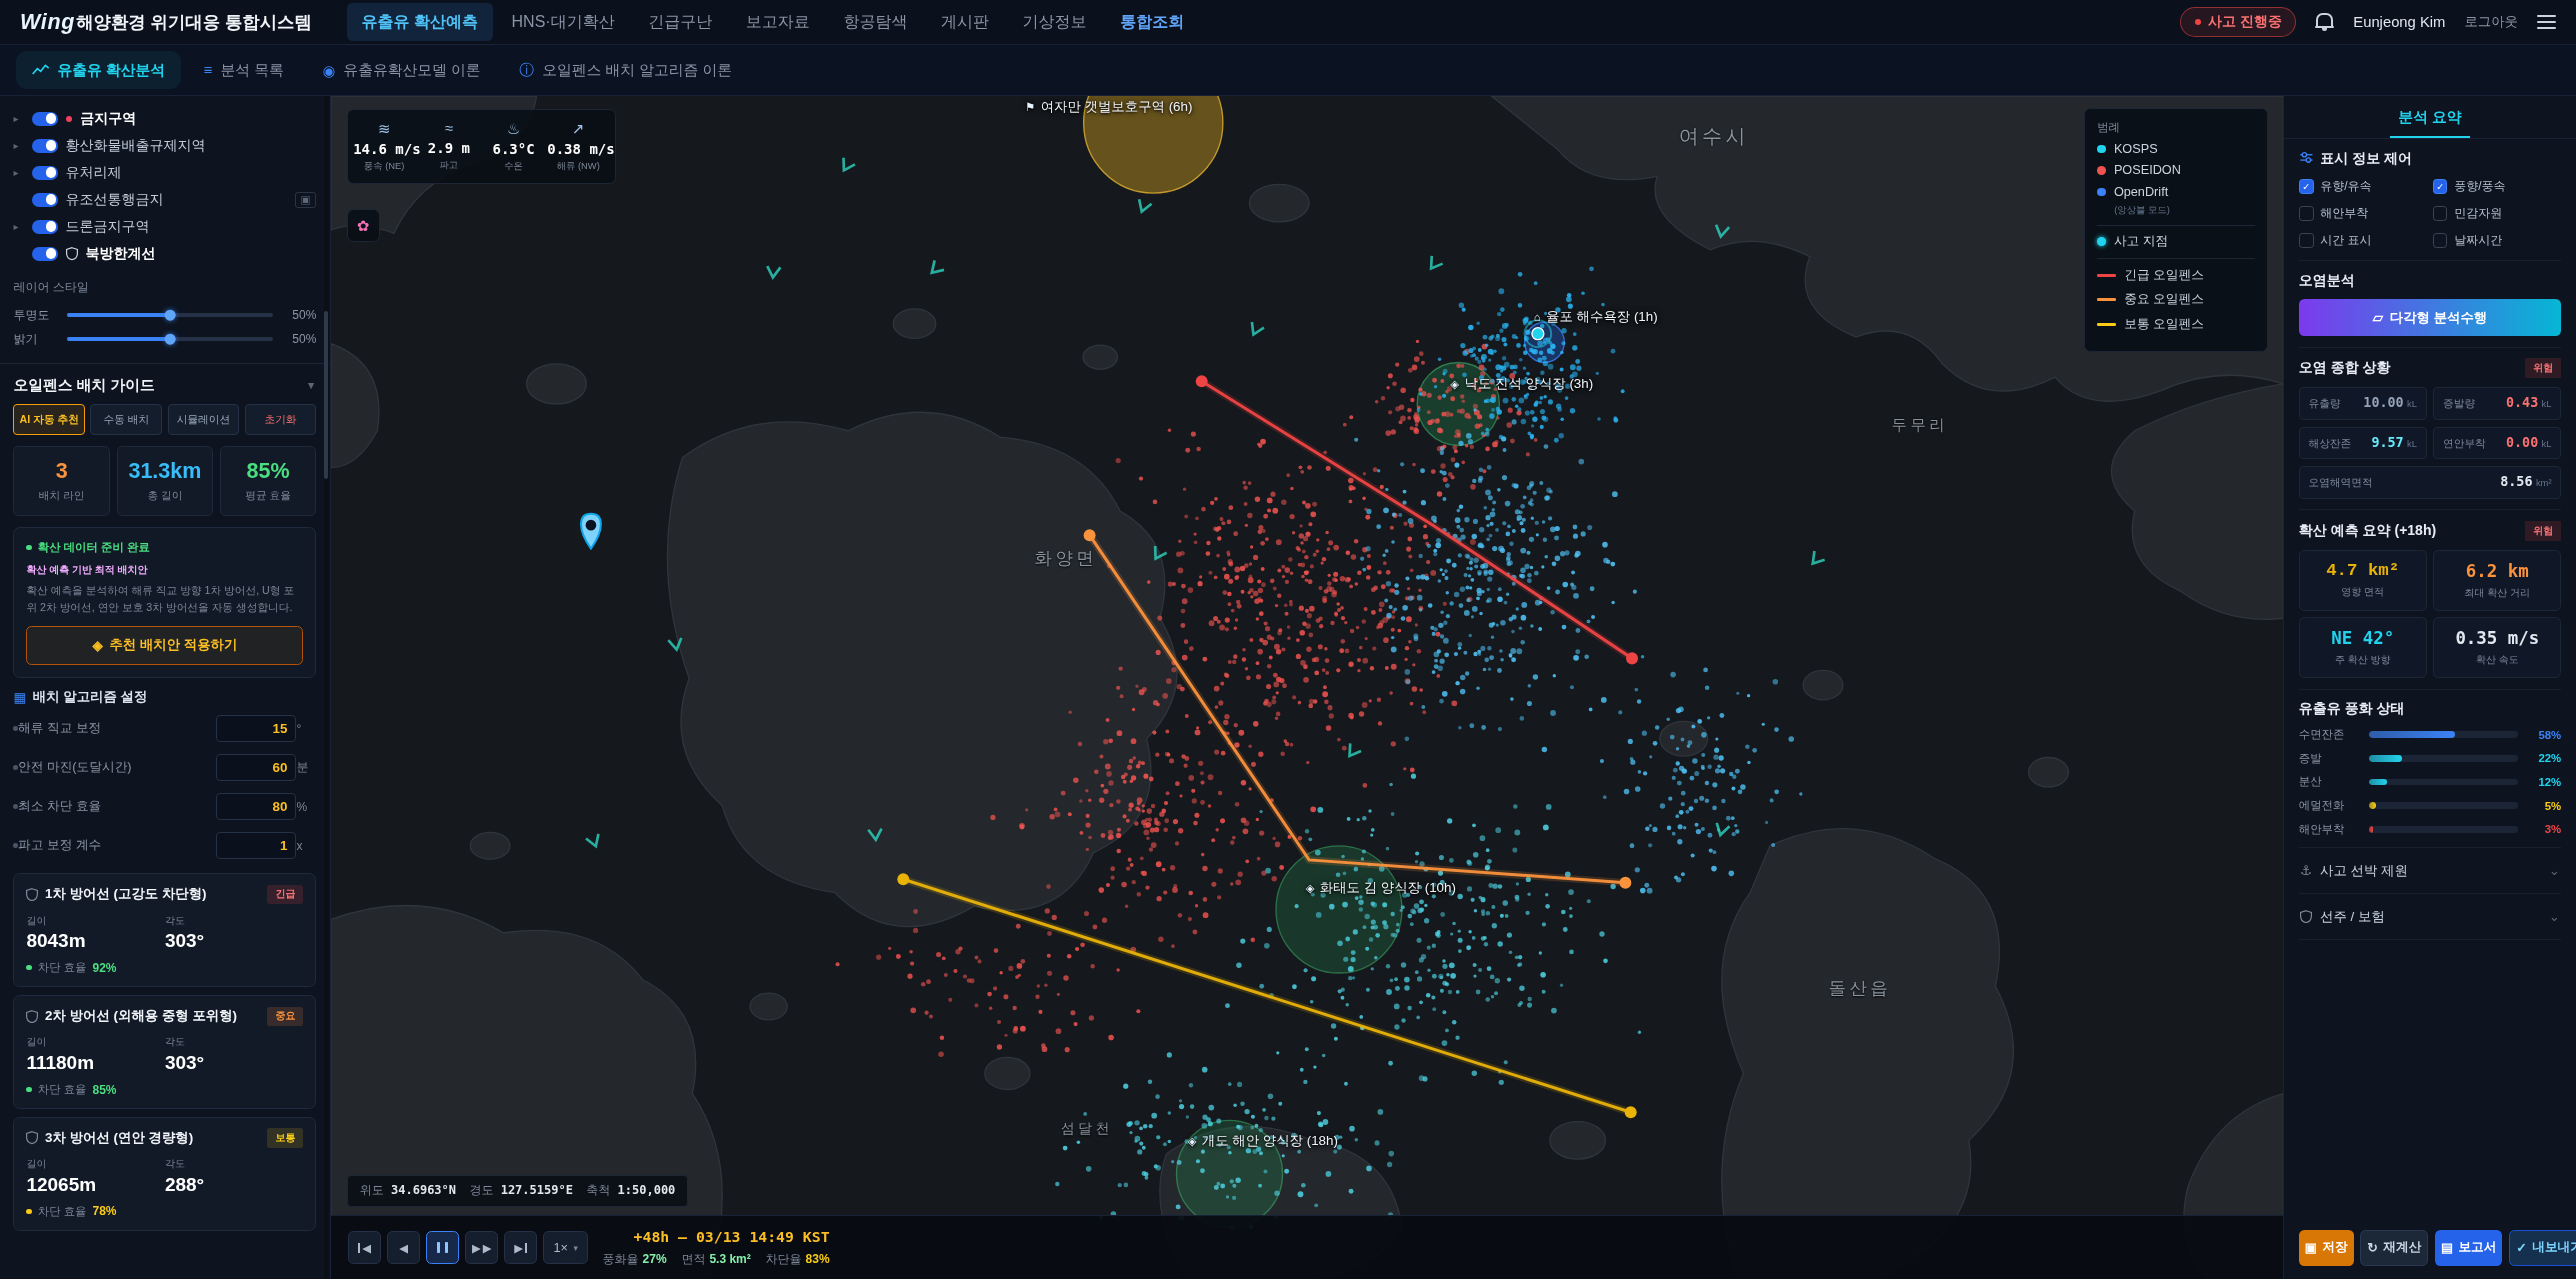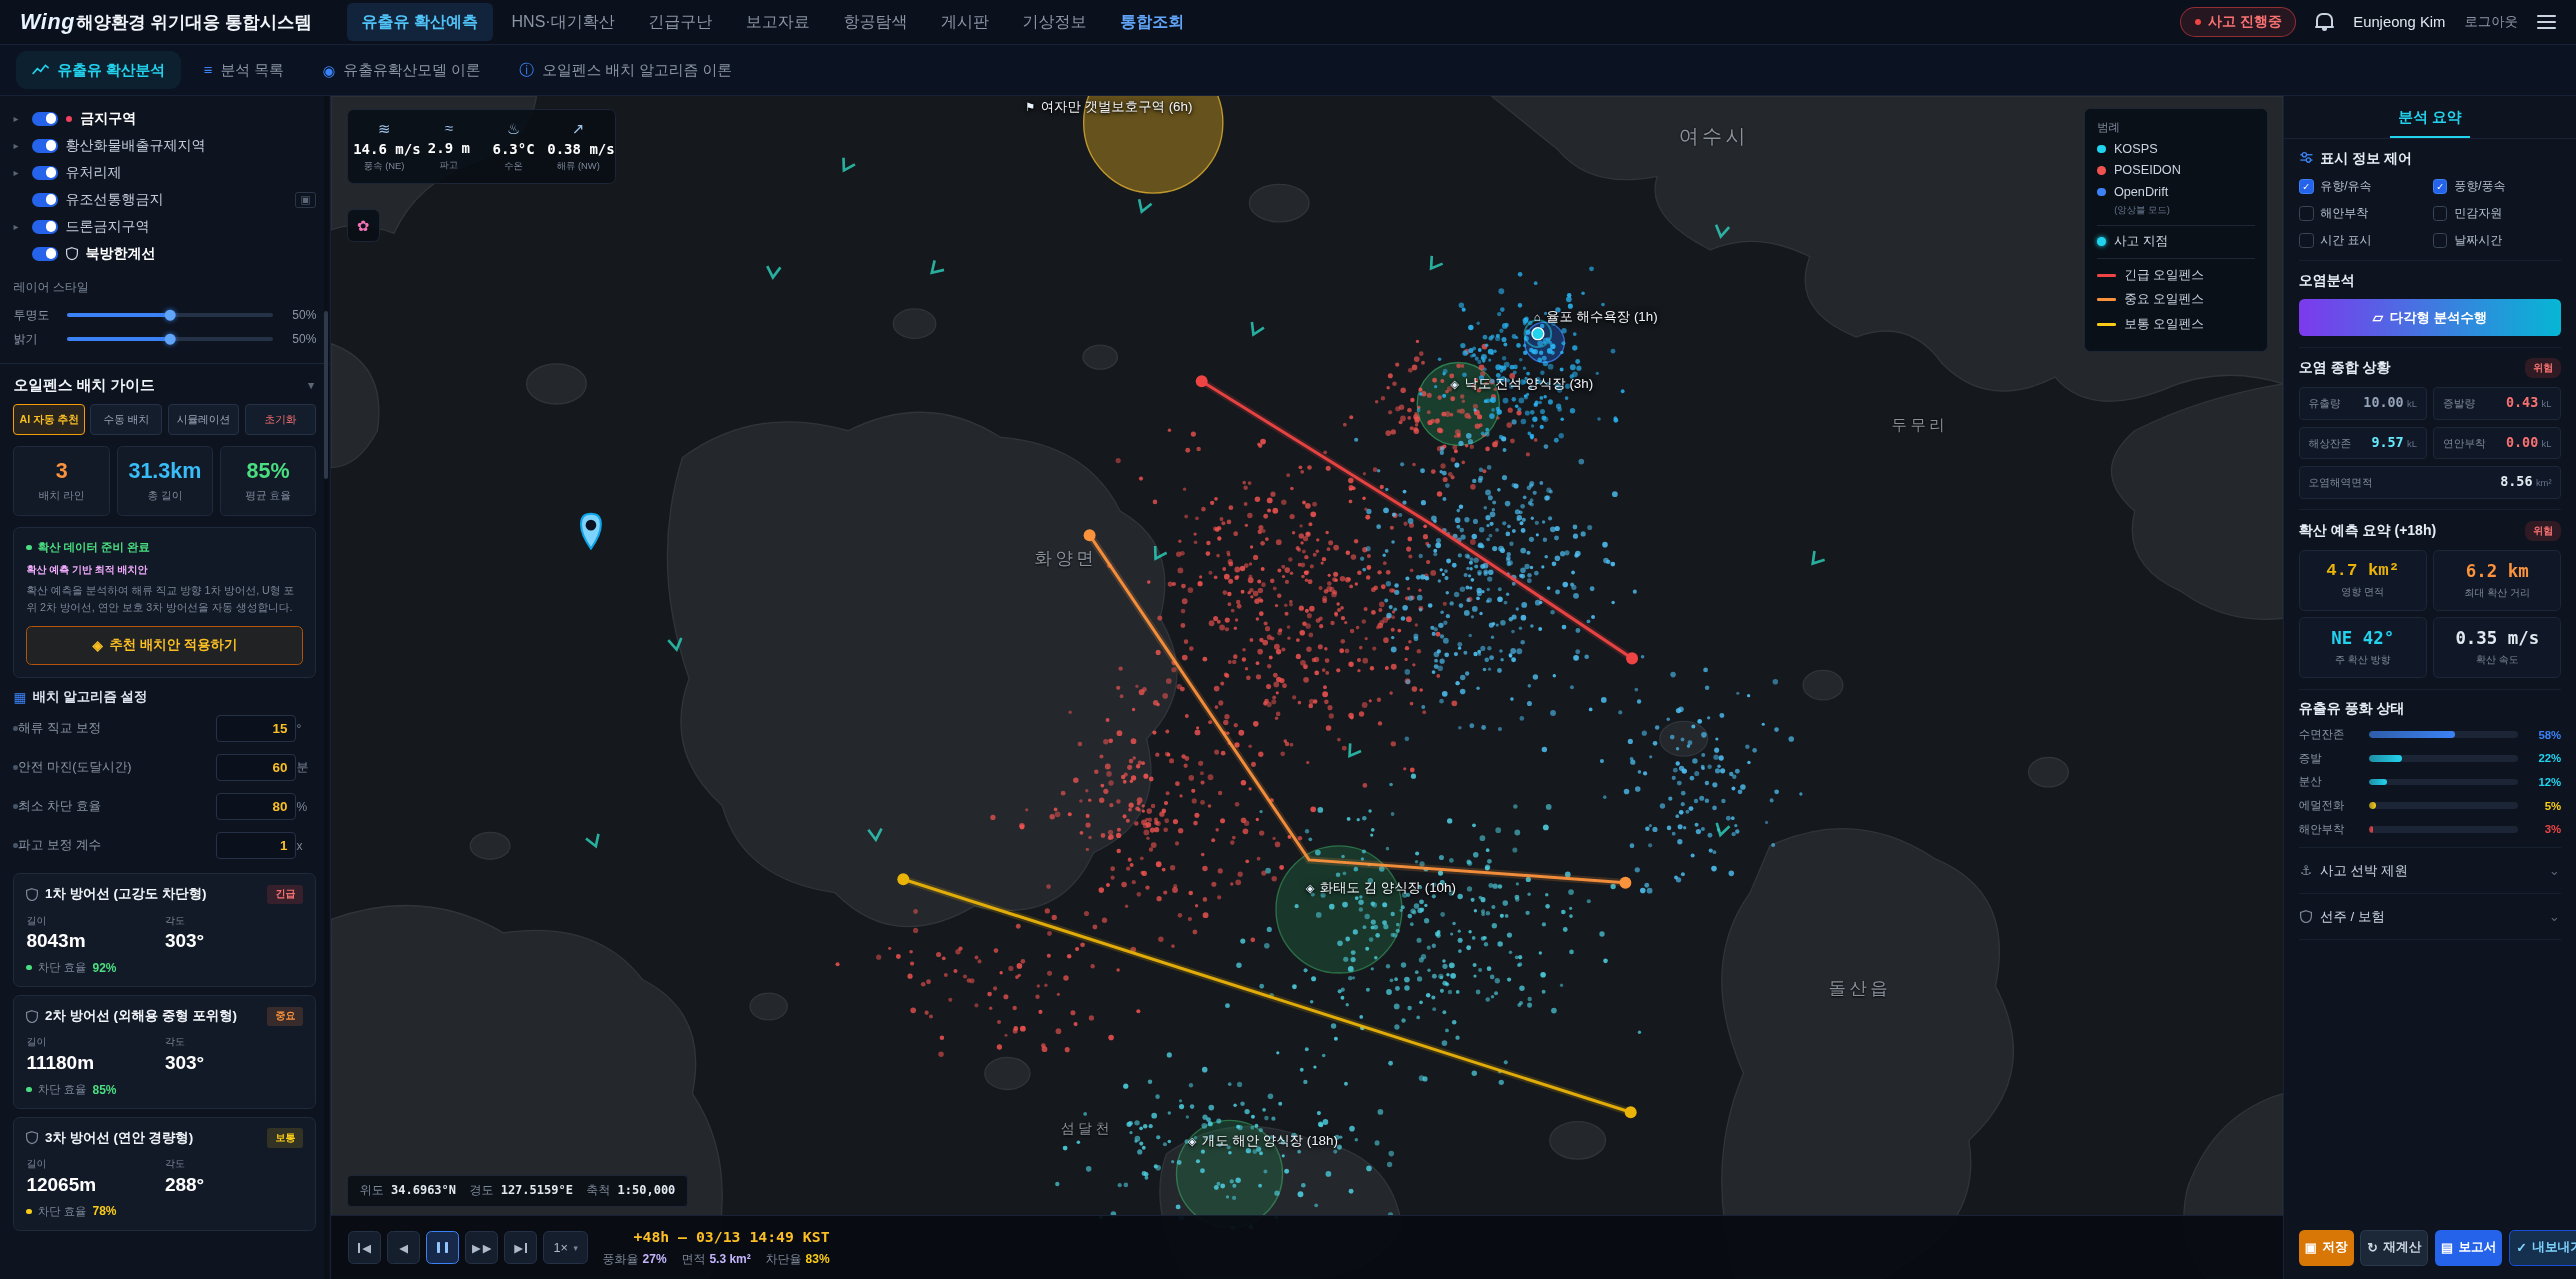--- a/index.html
+++ b/index.html
@@ -146,32 +146,32 @@
   .tl-tick.active{color:#22d3ee;font-weight:bold}
   .tl-track{position:absolute;left:0;right:0;top:36px;height:5.4px;background:#243146;border-radius:2.7px;cursor:pointer}
   .tl-fill{position:absolute;left:0;top:0;bottom:0;border-radius:2.7px;background:linear-gradient(90deg,#0ea5e9,#22d3ee)}
   .tl-knob{position:absolute;top:50%;transform:translate(-50%,-50%);width:13.4px;height:13.4px;border-radius:50%;
            background:#22d3ee;box-shadow:0 0 9.4px rgba(34,211,238,.95)}
   .tl-marker{position:absolute;top:50%;transform:translate(-50%,-50%);width:10.7px;height:10.7px;border-radius:50%;
              border:2.7px solid #3b82f6;background:#0b1322;box-sizing:border-box}
   .tl-right{display:flex;flex-direction:column;align-items:flex-end;gap:6px;min-width:228px}
   .tl-time{font-size:14.8px;font-weight:bold;color:#fbbf24;font-family:"DejaVu Sans Mono",monospace}
   .tl-stats{display:flex;gap:14.8px;font-size:12px;color:#7c8798}
-  .tl-stats b{color:#c4b5fd;margin-left:4px}
+  .tl-stats b{color:#86efac;margin-left:4px}
 
   
   .rpanel{flex:0 0 292px;background:#0d1420;border-left:0.7px solid #182236;display:flex;flex-direction:column;overflow:hidden}
   .rp-header{flex:0 0 42px;display:flex;align-items:center;justify-content:center;border-bottom:0.7px solid #182236}
   .rp-tab{color:#22d3ee;font-size:14.8px;font-weight:bold;position:relative;padding:11.4px 8px;cursor:pointer}
   .rp-tab::after{content:"";position:absolute;left:0;right:0;bottom:0;height:2px;background:#22d3ee}
   .rp-body{flex:1;padding:0 14.8px;display:flex;flex-direction:column;overflow:hidden}
   .rp-sec{padding:10.7px 0;border-bottom:0.7px solid #16202f}
   .rp-sec-head{display:flex;align-items:center;gap:6.7px;font-size:14px;font-weight:bold;color:#e8edf5}
   .badge-danger{margin-left:auto;background:rgba(239,68,68,.16);color:#f87171;font-size:10px;
-                padding:2.7px 8px;border-radius:8px;font-weight:bold}
+                padding:2.7px 8px;border-radius:1px;font-weight:bold}
   .cb-grid{display:grid;grid-template-columns:1fr 1fr;gap:10px 5.4px;margin-top:10.7px}
   .cb{display:flex;align-items:center;gap:6.7px;font-size:12px;color:#b6c0cf;cursor:pointer}
   .cb .box{width:14.8px;height:14.8px;border-radius:3.4px;border:1.3px solid #3a4656;box-sizing:border-box;
            display:flex;align-items:center;justify-content:center;font-size:9.4px;color:#fff}
   .cb.checked .box{background:#2563eb;border-color:#3b82f6}
   .poly-btn{margin-top:9.4px;width:100%;box-sizing:border-box;padding:9.4px;border:none;border-radius:5.4px;
             background:linear-gradient(90deg,#7c3aed,#06b6d4);color:#fff;font-size:13.4px;font-weight:bold;
             display:flex;align-items:center;justify-content:center;gap:6.7px;cursor:pointer}
   .pol-grid{display:grid;grid-template-columns:1fr 1fr;gap:6.7px;margin-top:9.4px}
   .pol-row{background:#101827;border:0.7px solid #1c2737;border-radius:4px;padding:7.4px 8.7px;

